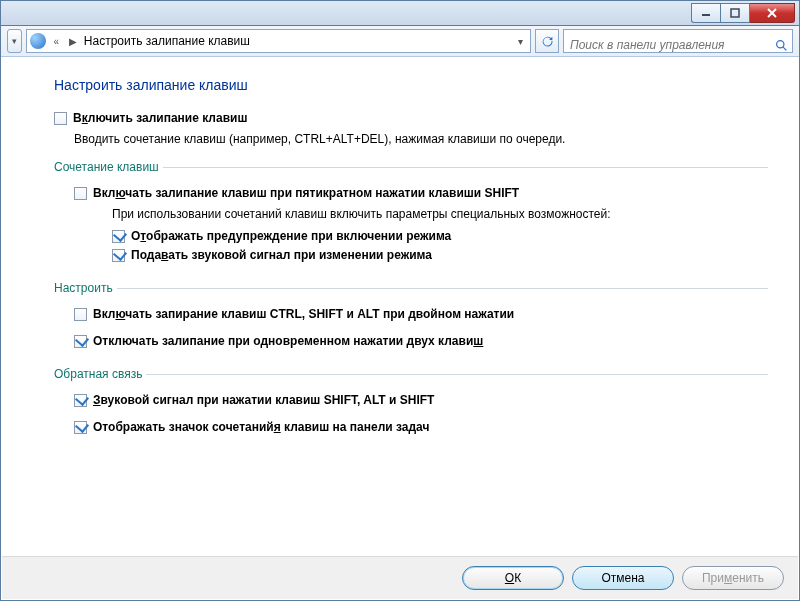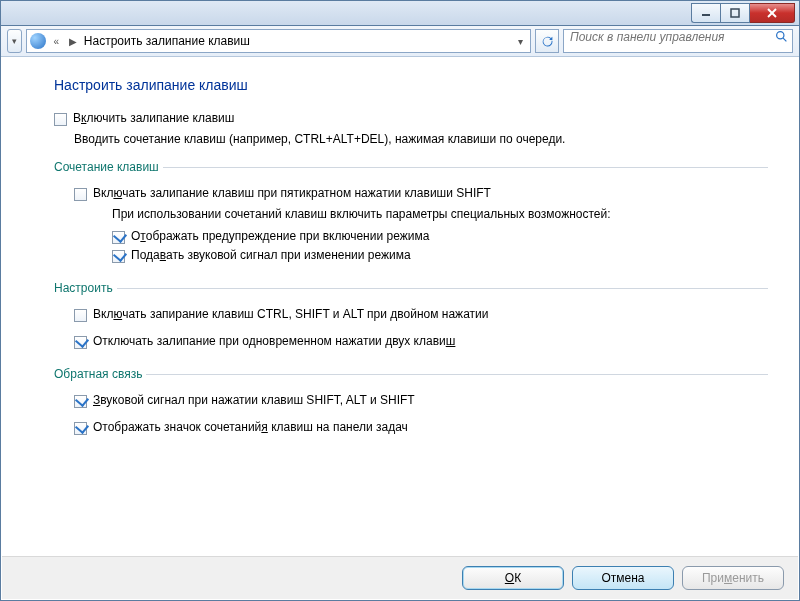--- a/index.html
+++ b/index.html
@@ -110,21 +110,21 @@
     background: linear-gradient(to bottom, #fdfefe, #e3ecf6);
     display: flex; align-items: center; justify-content: center;
     color: #2a73c7;
   }
   .searchbox {
     width: 228px;
     height: 22px;
     border: 1px solid #8ba6c6;
     background: #fff;
     display: flex;
-    align-items: flex-start;
+    align-items: flex-end;
   }
   .searchbox input {
     flex: 1;
     border: none;
     outline: none;
     font-size: 12px;
     font-style: italic;
     color: #888;
     padding: 0 6px;
     background: transparent;
@@ -147,22 +147,23 @@
     box-sizing: border-box;
     background: #fff;
   }
   .page-title {
     color: #003399;
     font-size: 14px;
     margin: 6px 0 18px 0;
   }
   .row {
     display: flex;
-    align-items: flex-end;
+    align-items: center;
     margin: 4px 0;
+    font-weight: bold;
   }
   .chk {
     width: 13px; height: 13px;
     border: 1px solid #8a9aac;
     background: linear-gradient(to bottom, #fff, #eef3f9);
     flex-shrink: 0;
     margin-right: 6px;
     position: relative;
     box-sizing: border-box;
     display: inline-block;
@@ -207,21 +208,21 @@
     display: flex;
     align-items: center;
     justify-content: flex-end;
     padding: 0 14px;
     gap: 8px;
   }
   .btn {
     min-width: 80px;
     height: 22px;
     border: 1px solid #8a9aac;
-    border-radius: 6px;
+    border-radius: 12px;
     background: linear-gradient(to bottom, #fdfdfd, #e7e7e7);
     font-size: 12px;
     padding: 0 10px;
     display: flex; align-items: center; justify-content: center;
     color: #000;
   }
   .btn.default {
     border-color: #3c7fb1;
     box-shadow: 0 0 0 1px #a8d8f0 inset;
   }

